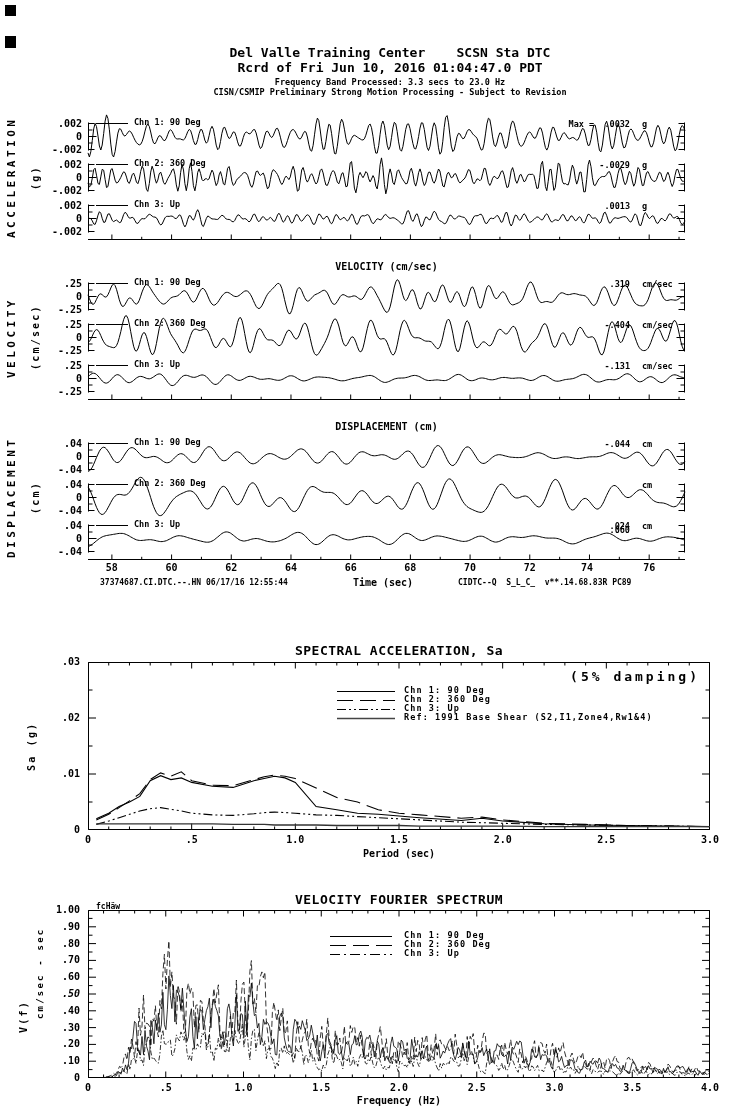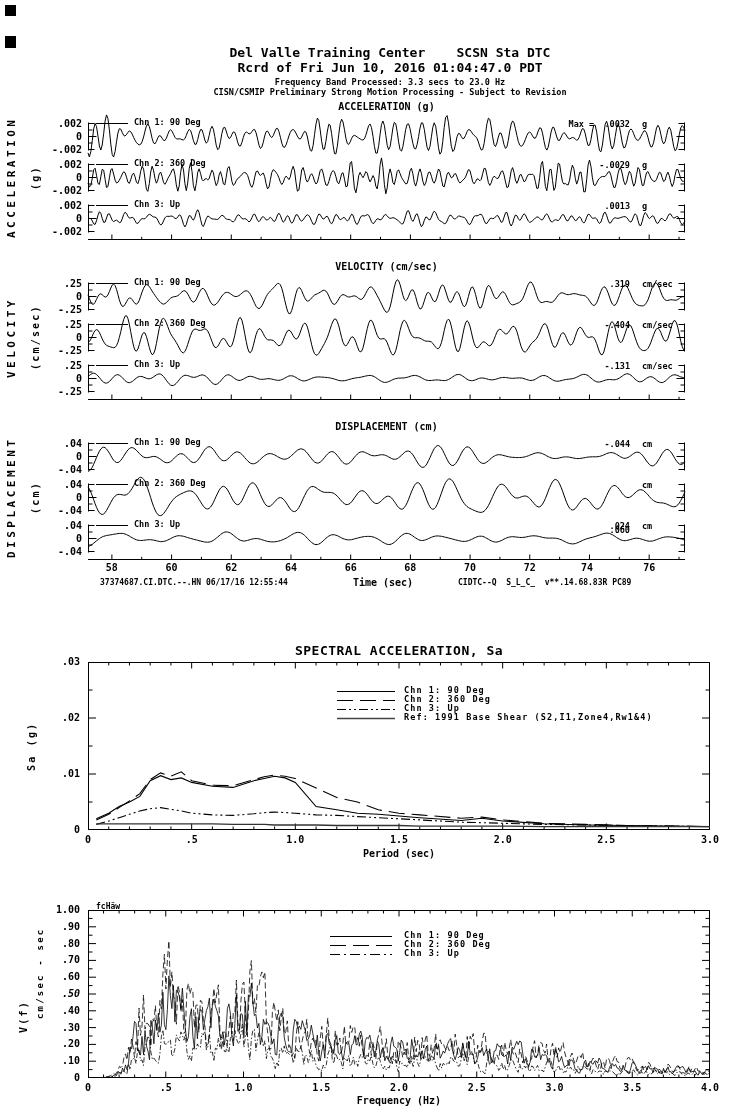--- a/index.html
+++ b/index.html
@@ -30,21 +30,20 @@
 
   <div class="abs" style="left:40px;top:46px;width:700px;text-align:center">
     <div class="t13 pre">Del Valle Training Center    SCSN Sta DTC</div>
     <div class="t13 pre">Rcrd of Fri Jun 10, 2016 01:04:47.0 PDT</div>
     <div class="t85" style="margin-top:2px">Frequency Band Processed: 3.3 secs to 23.0 Hz</div>
     <div class="t85">CISN/CSMIP Preliminary Strong Motion Processing - Subject to Revision</div>
   </div>
 
   <div id="ts">
       <div class="abs" style="left: 88px; top: 100px; width: 597px; height: 178px;">
-        <div class="abs ctr t10" style="left: 0px; top: 1px; width: 597px;">ACCELERATION (g)</div>
         <div class="abs vert side" style="left: -82px; top: 16px; height: 123px;">ACCELERATION</div>
         <div class="abs vert side2" style="left: -58px; top: 16px; height: 123px;">(g)</div>
         <div class="abs" style="left: 0px; top: 16px; width: 597px; height: 41px;">
           <div class="abs r t10" style="left: -64px; top: 1.5px; width: 58px;">.002</div>
           <div class="abs r t10" style="left: -64px; top: 14.5px; width: 58px;">0</div>
           <div class="abs r t10" style="left: -64px; top: 27.5px; width: 58px;">-.002</div>
           <svg width="597" height="41" style="position: absolute; overflow: visible; left: 0px; top: 0px;">
             <line x1="0.5" y1="6.5" x2="0.5" y2="34.5" stroke="#000" stroke-width="1"></line>
             <line x1="0.5" y1="7.5" x2="6.5" y2="7.5" stroke="#000" stroke-width="1"></line>
             <line x1="0.5" y1="14" x2="4.5" y2="14" stroke="#000" stroke-width="1"></line>
@@ -460,40 +459,42 @@
         <div class="abs r t10" style="left: -64px; top: 180px; width: 56px;">0</div>
         <div class="abs ctr t10" style="left: -16px; top: 190px; width: 32px;">0</div>
         <div class="abs ctr t10" style="left: 87.6667px; top: 190px; width: 32px;">.5</div>
         <div class="abs ctr t10" style="left: 191.333px; top: 190px; width: 32px;">1.0</div>
         <div class="abs ctr t10" style="left: 295px; top: 190px; width: 32px;">1.5</div>
         <div class="abs ctr t10" style="left: 398.667px; top: 190px; width: 32px;">2.0</div>
         <div class="abs ctr t10" style="left: 502.333px; top: 190px; width: 32px;">2.5</div>
         <div class="abs ctr t10" style="left: 606px; top: 190px; width: 32px;">3.0</div>
         <div class="abs vert side2" style="left: -62px; top: 18px; height: 168px;">Sa (g)</div>
         <div class="abs ctr t10" style="left: 249px; top: 204px; width: 124px;">Period (sec)</div>
+        <div class="abs r damp" style="left: 372px; top: 26px; width: 240px;">(5% damping)</div>
         <svg width="58" height="3" style="position: absolute; overflow: visible; left: 249px; top: 46px;">
           <line x1="0" y1="1.5" x2="58" y2="1.5" stroke="#000" stroke-width="1.1"></line>
         </svg>
         <div class="abs leg" style="left: 316px; top: 42px;">Chn 1: 90 Deg</div>
         <svg width="58" height="3" style="position: absolute; overflow: visible; left: 249px; top: 55px;">
           <line x1="0" y1="1.5" x2="58" y2="1.5" stroke="#000" stroke-width="1.1" stroke-dasharray="16,7"></line>
         </svg>
         <div class="abs leg" style="left: 316px; top: 51px;">Chn 2: 360 Deg</div>
         <svg width="58" height="3" style="position: absolute; overflow: visible; left: 249px; top: 64px;">
           <line x1="0" y1="1.5" x2="58" y2="1.5" stroke="#000" stroke-width="1.1" stroke-dasharray="9,3,2,3,2,3"></line>
         </svg>
         <div class="abs leg" style="left: 316px; top: 60px;">Chn 3: Up</div>
         <svg width="58" height="3" style="position: absolute; overflow: visible; left: 249px; top: 73px;">
           <line x1="0" y1="1.5" x2="58" y2="1.5" stroke="#444" stroke-width="1.6"></line>
         </svg>
         <div class="abs leg" style="left: 316px; top: 69px;">Ref: 1991 Base Shear (S2,I1,Zone4,Rw1&amp;4)</div>
       </div>
     </div>
   <div id="fv">
       <div class="abs" style="left: 88px; top: 893px; width: 651px; height: 222px;">
+        <div class="abs ctr t13" style="left: 0px; top: 0px; width: 622px; letter-spacing: 0.5px;">VELOCITY FOURIER SPECTRUM</div>
         <div class="abs t8" style="left: 8px; top: 9px;">fcHäw</div>
         <svg width="622" height="168" style="position: absolute; overflow: hidden; left: 0px; top: 17px;">
           <path d="M0.5,0.5L621.5,0.5L621.5,167.5L0.5,167.5L0.5,0.5" fill="none" stroke="#000" stroke-width="1"></path>
           <line x1="0.5" y1="0.5" x2="8" y2="0.5" stroke="#000" stroke-width="1"></line>
           <line x1="614" y1="0.5" x2="621.5" y2="0.5" stroke="#000" stroke-width="1"></line>
           <line x1="0.5" y1="8.4" x2="4.5" y2="8.4" stroke="#000" stroke-width="1"></line>
           <line x1="617.5" y1="8.4" x2="621.5" y2="8.4" stroke="#000" stroke-width="1"></line>
           <line x1="0.5" y1="16.8" x2="8" y2="16.8" stroke="#000" stroke-width="1"></line>
           <line x1="614" y1="16.8" x2="621.5" y2="16.8" stroke="#000" stroke-width="1"></line>
           <line x1="0.5" y1="25.200000000000003" x2="4.5" y2="25.200000000000003" stroke="#000" stroke-width="1"></line>

